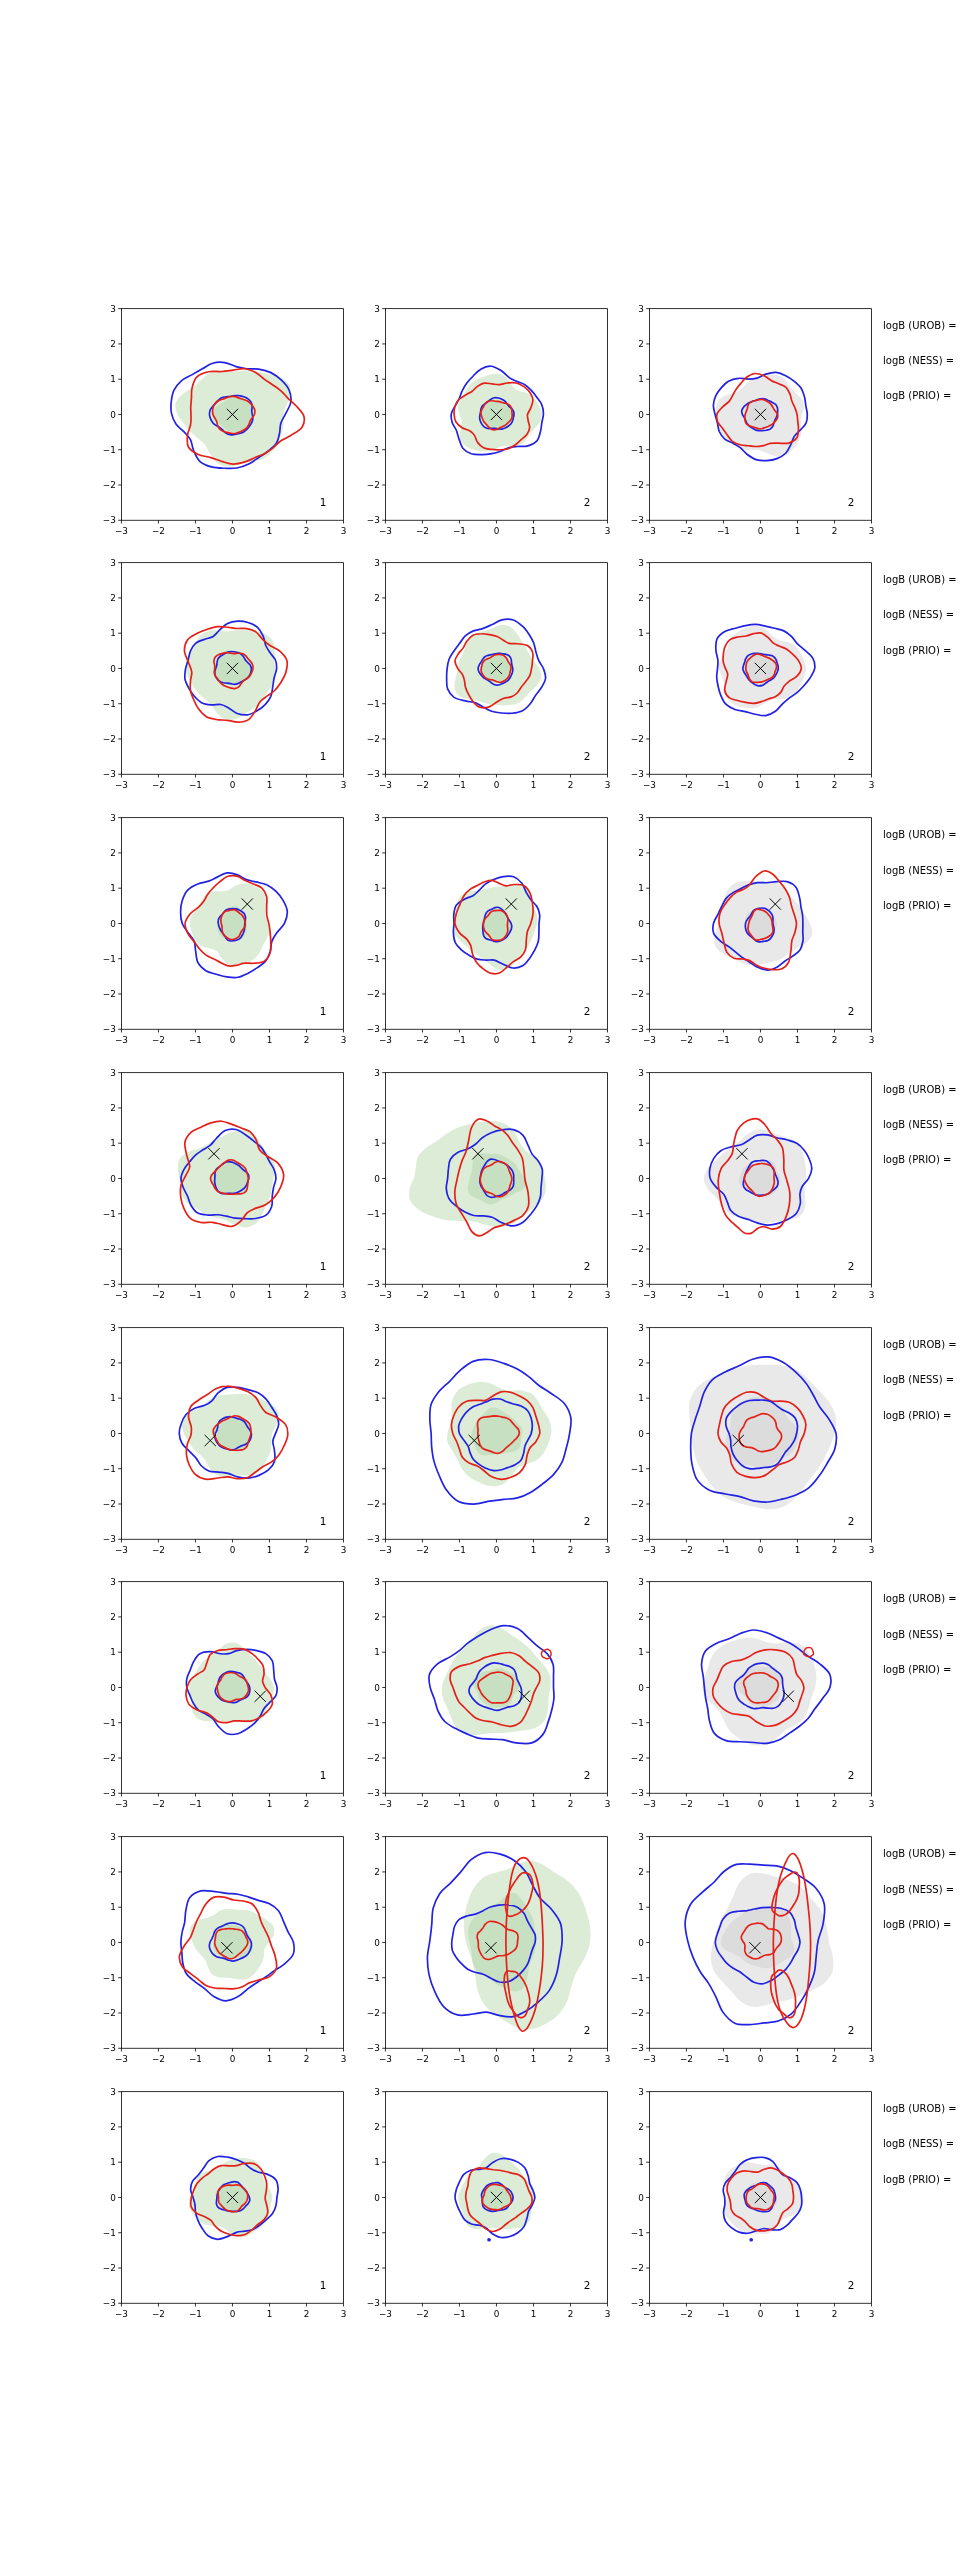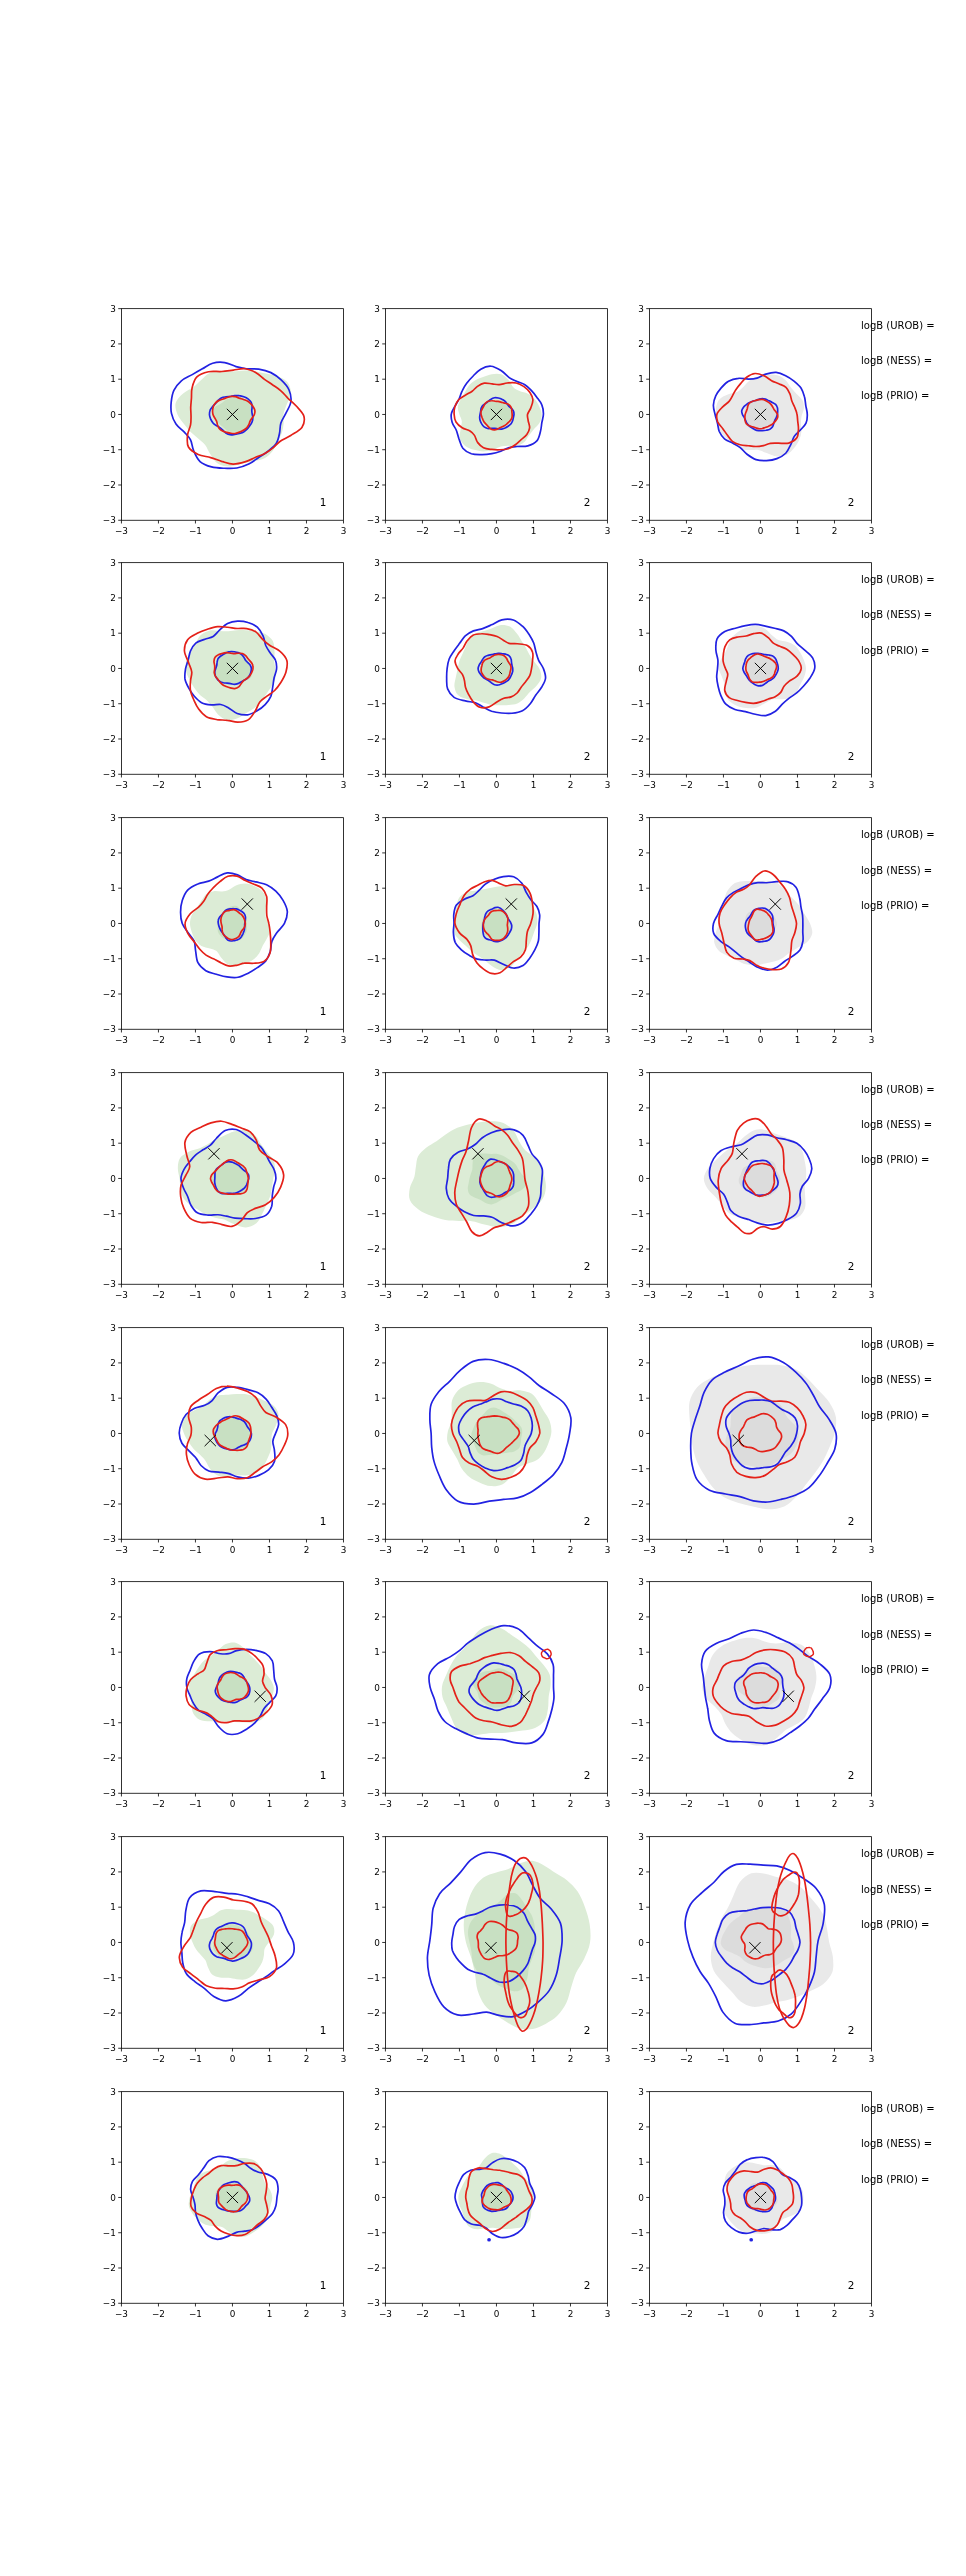--- a/index.html
+++ b/index.html
@@ -1,19 +1,19 @@
 <!DOCTYPE html>
 <html style="font-size:13px"><head>
 <meta charset="utf-8">
 <style>
   html,body{margin:0;padding:0;background:#ffffff;}
   #figure{position:relative;width:966px;height:2576px;background:#ffffff;overflow:hidden;
           font-family:"DejaVu Sans","Liberation Sans",sans-serif;}
   .panel{position:absolute;}
-  .anno{position:absolute;left:861px;font-size:10px;color:#000;white-space:nowrap;line-height:12px;}
+  .anno{position:absolute;left:883px;font-size:10px;color:#000;white-space:nowrap;line-height:12px;}
   svg text{font-family:"DejaVu Sans","Liberation Sans",sans-serif;fill:#000;}
 </style>
 </head>
 <body>
 
 <div id="figure">
     <svg width="274" height="247" class="panel" style="left: 85px; top: 299px;" viewBox="0 0 340 307">
       <defs>
         <clipPath id="clip-0-0">
           <rect x="45" y="12" width="276" height="263"></rect>

